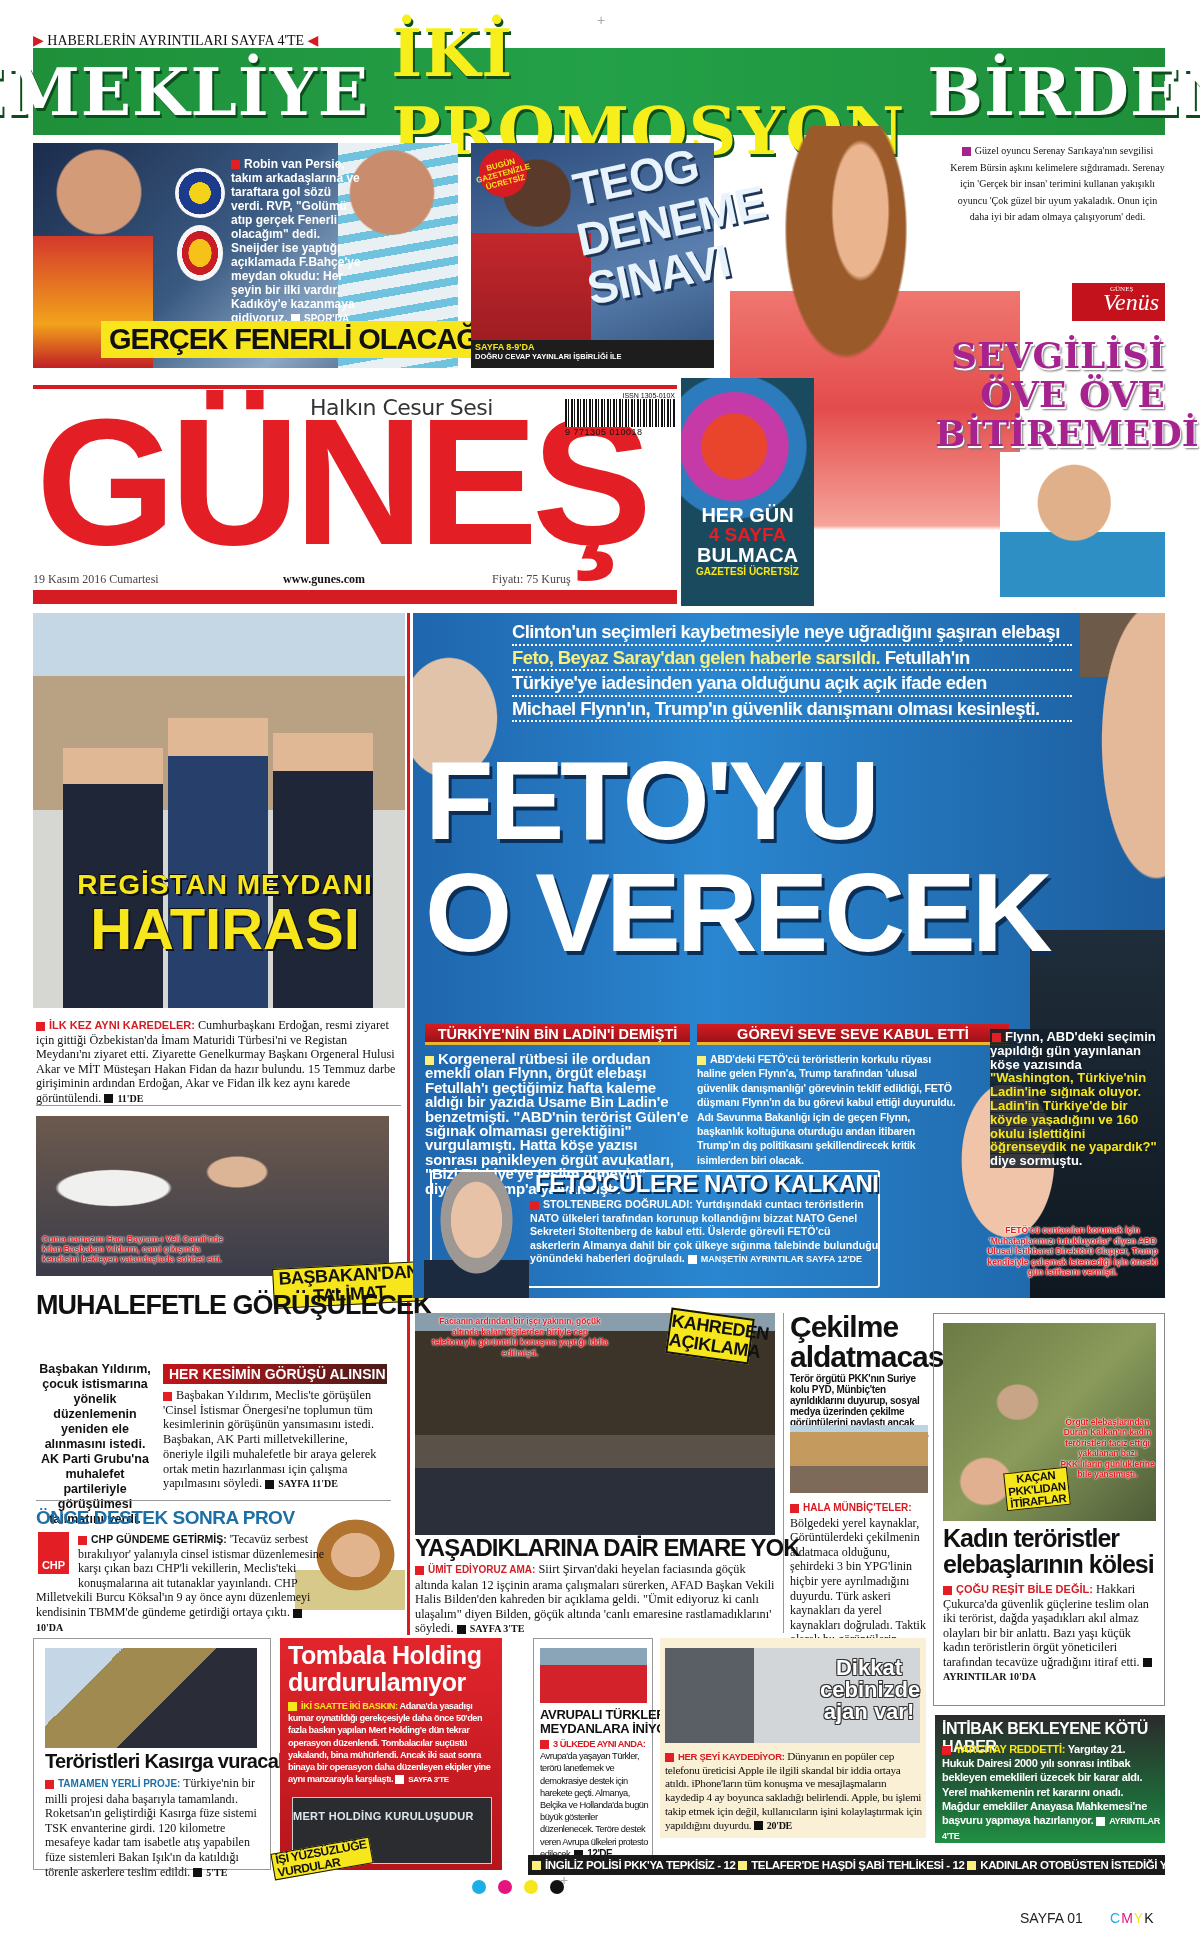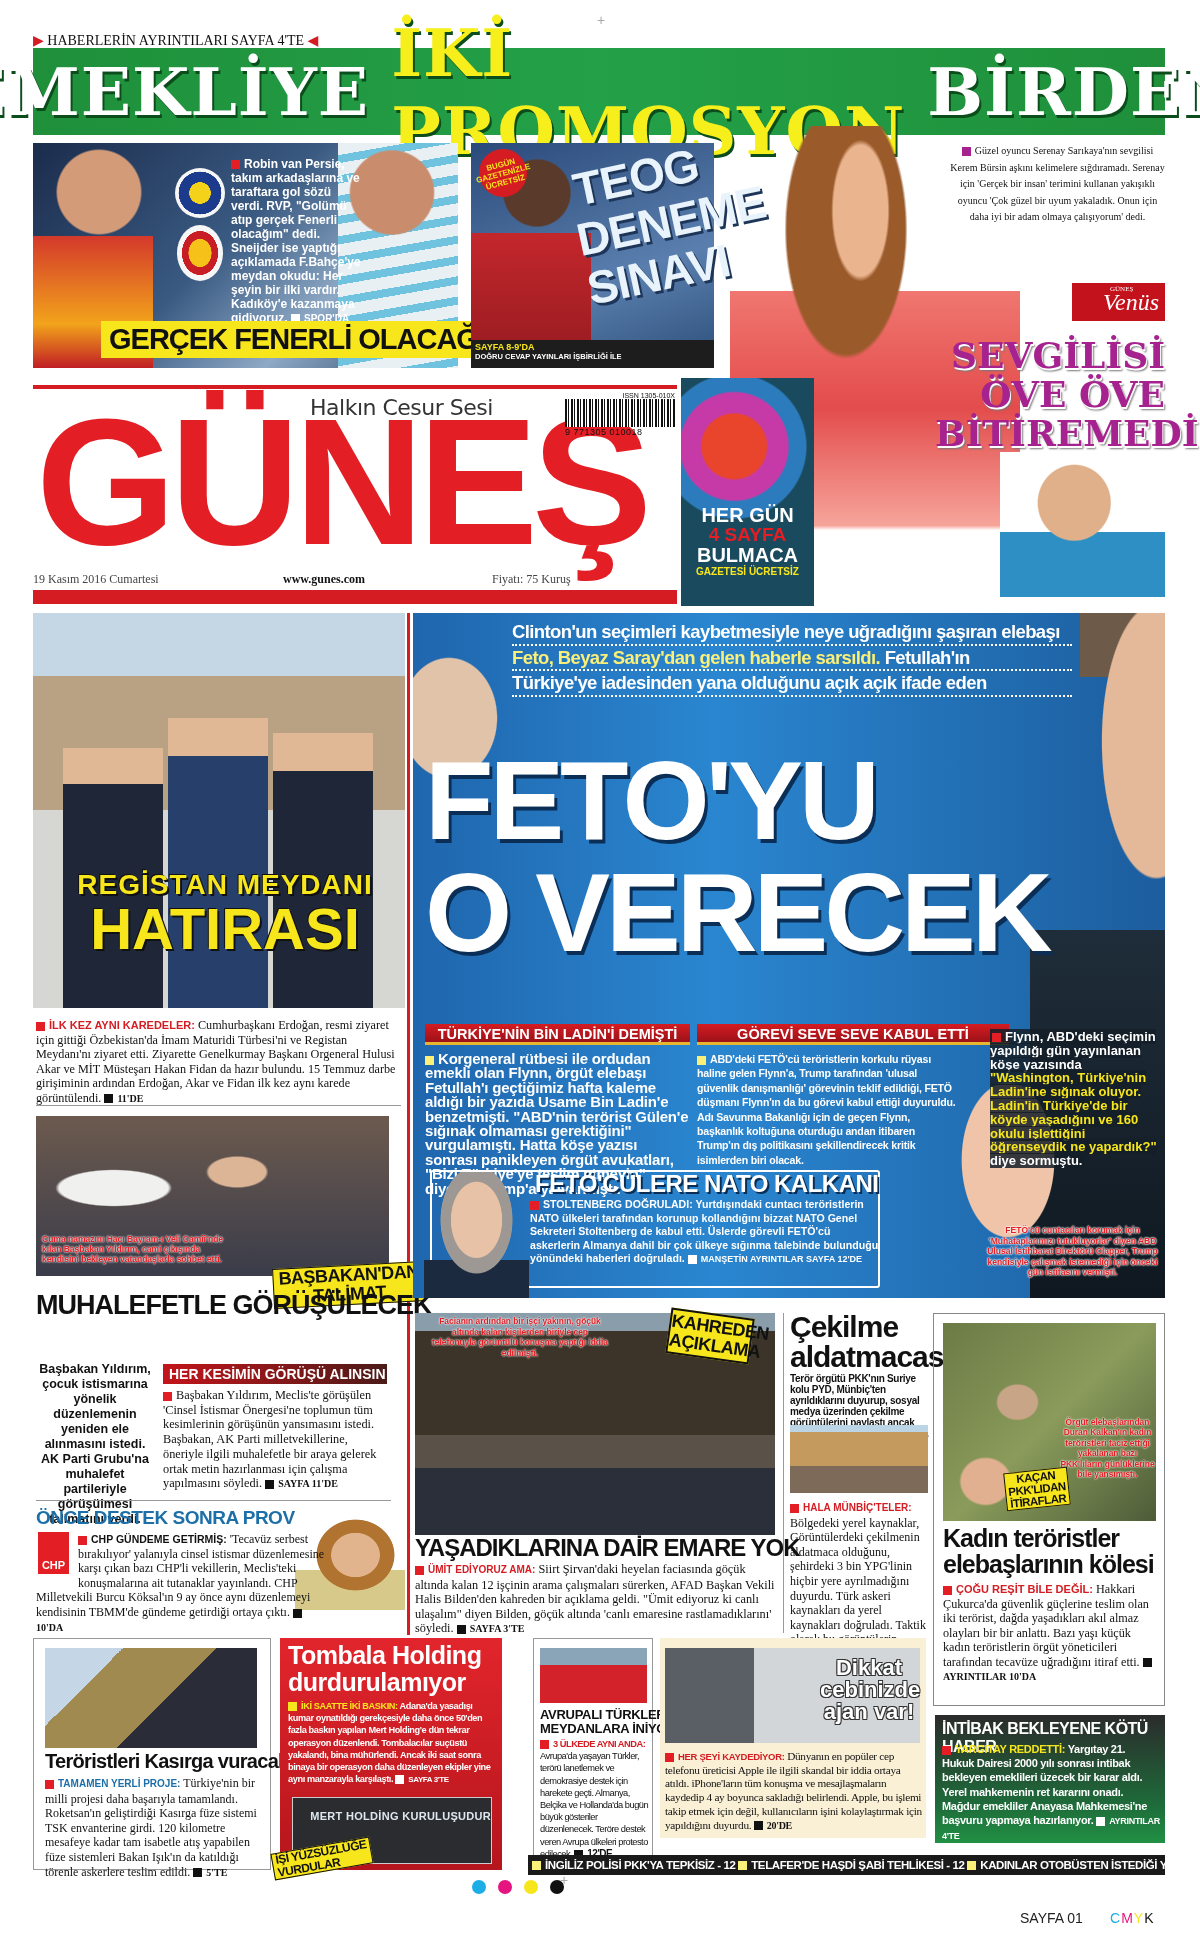--- a/index.html
+++ b/index.html
@@ -125,21 +125,21 @@
 .boxline{position:absolute;border:1px solid #999}
 #kasirga-img{left:45px;top:1648px;width:212px;height:100px;background:linear-gradient(135deg,#c5d6e6 0 25%,#a18a50 25% 55%,#2a2d38 55%)}
 #kasirga-head{left:45px;top:1750px;font-weight:bold;font-size:20px;letter-spacing:-0.7px}
 #kasirga-text{left:45px;top:1776px;width:215px;font-family:"Liberation Serif",serif;font-size:12px;line-height:14.6px}
 #kasirga-text .kick{font-family:"Liberation Sans",sans-serif;color:#1d6fa8;font-size:10px}
 #tombala{left:280px;top:1638px;width:222px;height:232px;background:linear-gradient(180deg,#e2252c,#b5151c)}
 #tombala-head{left:288px;top:1642px;color:#fff;font-weight:bold;font-size:25px;line-height:27px;letter-spacing:-0.5px}
 #tombala-text{left:288px;top:1700px;width:210px;color:#fff;font-size:9.2px;line-height:12.2px;font-weight:bold;letter-spacing:-0.4px}
 #tombala-text .kick{color:#f7e61c}
 #tombala-text .sq{background:#f7e61c}
-#mert-img{left:292px;top:1797px;width:200px;height:67px;background:#2a2c30;border:1px solid #ccc;color:#dfe7ee;font-size:11px;font-weight:bold;text-align:right;padding-top:12px;letter-spacing:0.3px}
+#mert-img{left:292px;top:1797px;width:200px;height:67px;background:#2a2c30;border:1px solid #ccc;color:#dfe7ee;font-size:11px;font-weight:bold;text-align:left;padding-top:12px;letter-spacing:0.3px}
 #yuzsuz{left:272px;top:1845px;background:#f7e61c;border:1px solid #111;font-weight:bold;font-size:12px;line-height:12.5px;padding:0 3px;transform:rotate(-10deg)}
 #avrupa-img{left:540px;top:1648px;width:107px;height:55px;background:linear-gradient(180deg,#8aa5b8 0 30%,#d4222b 30%)}
 #avrupa-head{left:540px;top:1708px;font-weight:bold;font-size:13px;line-height:14px;letter-spacing:-0.3px}
 #avrupa-text{left:540px;top:1738px;width:110px;font-size:9.3px;line-height:12.2px;letter-spacing:-0.5px}
 #avrupa-text .kick{color:#d41c22}
 #dikkat-bg{left:660px;top:1638px;width:266px;height:200px;background:#faf0d6}
 #dikkat-img{left:665px;top:1648px;width:255px;height:95px;background:linear-gradient(90deg,#5a5f66 0 35%,#d3d6d8 35%)}
 #dikkat-head{left:820px;top:1657px;width:98px;text-align:center;font-weight:bold;font-size:22px;line-height:22px;color:#fff;text-shadow:1px 1px 0 #333,-1px -1px 0 #333,1px -1px 0 #333,-1px 1px 0 #333}
 #dikkat-text{left:665px;top:1750px;width:258px;font-family:"Liberation Serif",serif;font-size:11.3px;line-height:13.7px;letter-spacing:-0.3px}
 #dikkat-text .kick{font-family:"Liberation Sans",sans-serif;color:#d41c22;font-size:9.5px}
@@ -262,20 +262,21 @@
 <div id="feature" class="abs"></div>
 <div id="gulen" class="photo"></div>
 <div id="flynn" class="photo"></div>
 <div id="suit-flynn" class="photo"></div>
 <div id="thumb" class="photo"></div>
 
 <div id="feat-deck" class="abs">
   <span class="line">Clinton'un seçimleri kaybetmesiyle neye uğradığını şaşıran elebaşı</span>
   <span class="line"><span class="hl">Feto, Beyaz Saray'dan gelen haberle sarsıldı.</span><span> Fetullah'ın</span></span>
   <span class="line">Türkiye'ye iadesinden yana olduğunu açık açık ifade eden</span>
+  <span class="line">Michael Flynn'ın, Trump'ın güvenlik danışmanı olması kesinleşti.</span>
 </div>
 <div id="feat-head" class="abs">
   <div>FETO'YU</div>
   <div>O VERECEK</div>
 </div>
 
 <div class="subbar" style="left:425px;top:1024px;width:265px">TÜRKİYE'NİN BİN LADİN'İ DEMİŞTİ</div>
 <div class="subbar" style="left:697px;top:1024px;width:312px">GÖREVİ SEVE SEVE KABUL ETTİ</div>
 <div class="subtext" style="left:425px;top:1052px;width:265px"><span class="sq"></span><span>Korgeneral rütbesi ile ordudan emekli olan Flynn, örgüt elebaşı Fetullah'ı geçtiğimiz hafta kaleme aldığı bir yazıda Usame Bin Ladin'e benzetmişti. "ABD'nin terörist Gülen'e sığınak olmaması gerektiğini" vurgulamıştı. Hatta köşe yazısı sonrası panikleyen örgüt avukatları, "Bizi Türkiye'ye teslim etmeyin" diyerek Trump'a yalvarmıştı.</span></div>
 <div class="subtext" style="left:697px;top:1052px;width:262px;font-size:10.6px"><span class="sq"></span><span>ABD'deki FETÖ'cü teröristlerin korkulu rüyası haline gelen Flynn'a, Trump tarafından 'ulusal güvenlik danışmanlığı' görevinin teklif edildiği, FETÖ düşmanı Flynn'ın da bu görevi kabul ettiği duyuruldu. Adı Savunma Bakanlığı için de geçen Flynn, başkanlık koltuğuna oturduğu andan itibaren Trump'ın dış politikasını şekillendirecek kritik isimlerden biri olacak.</span></div>

